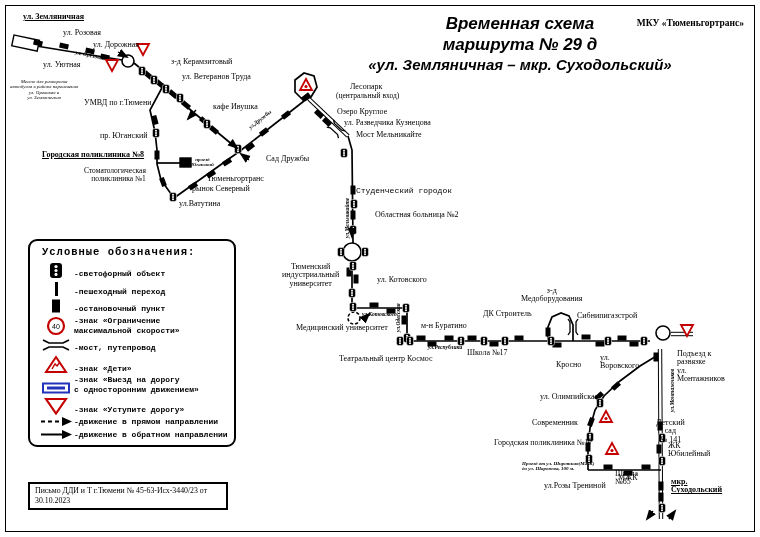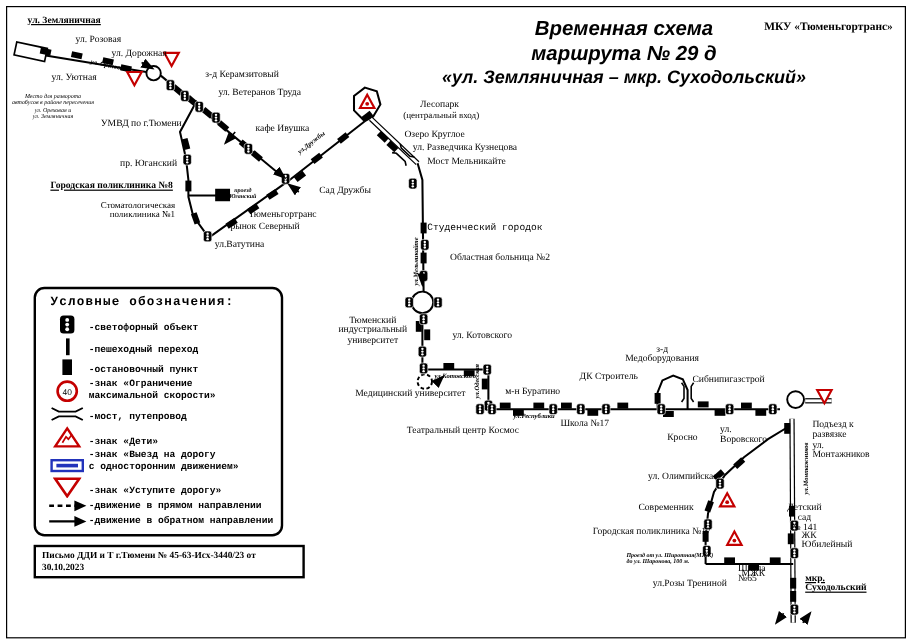--- a/index.html
+++ b/index.html
@@ -14,22 +14,22 @@
        font-weight:bold;font-size:9.5px;text-align:center;}
   
   #legend{position:absolute;left:28px;top:239px;width:208px;height:208px;border:2px solid #000;
           border-radius:9px;background:#fff;padding:5px 6px 2px 8px;box-sizing:border-box;
           font-family:"Liberation Mono","DejaVu Sans Mono",monospace;z-index:5;}
   #legend h3{margin:0 0 4px 4px;font-size:10.5px;letter-spacing:1px;font-weight:bold;}
   .lrow{display:flex;align-items:flex-end;margin-bottom:1.5px;}
   .lic{width:36px;flex:0 0 36px;display:flex;justify-content:center;align-items:center;}
   .llab{font-size:8px;font-weight:bold;line-height:1.25;white-space:pre-line;}
   
-  #footbox{position:absolute;left:28px;top:454px;width:226px;border:2px solid #000;background:#fff;
-           padding:2px 5px;box-sizing:border-box;font-weight:bold;font-size:7.8px;line-height:1.3;z-index:5;}
+  #footbox{position:absolute;left:28px;top:482px;width:200px;border:2px solid #000;background:#fff;
+           padding:2px 5px;box-sizing:border-box;font-weight:normal;font-size:7.8px;line-height:1.3;z-index:5;}
   
   #mapsvg{position:absolute;left:0;top:0;}
   #maplabels{position:absolute;left:0;top:0;width:612px;height:537px;pointer-events:none;}
   .mlabel{position:absolute;font-family:"Liberation Serif",serif;font-size:8px;line-height:1.05;
           white-space:pre-line;}
 </style>
 </head>
 <body>
 
 <div id="page">

